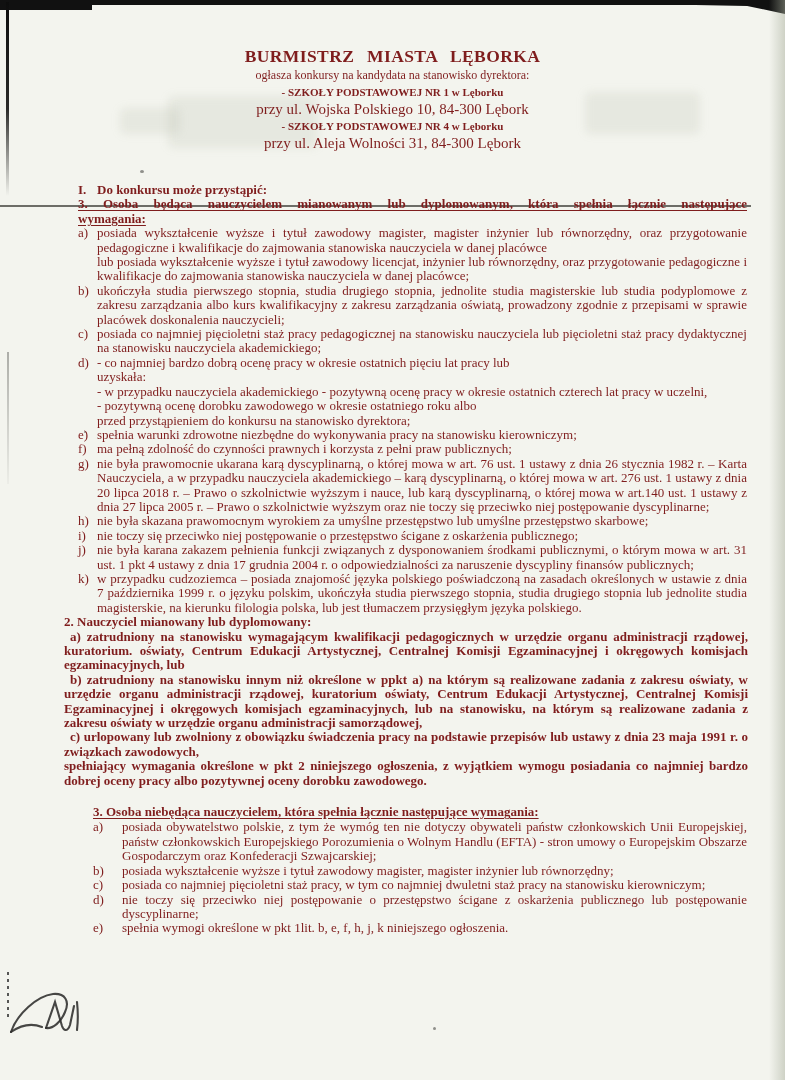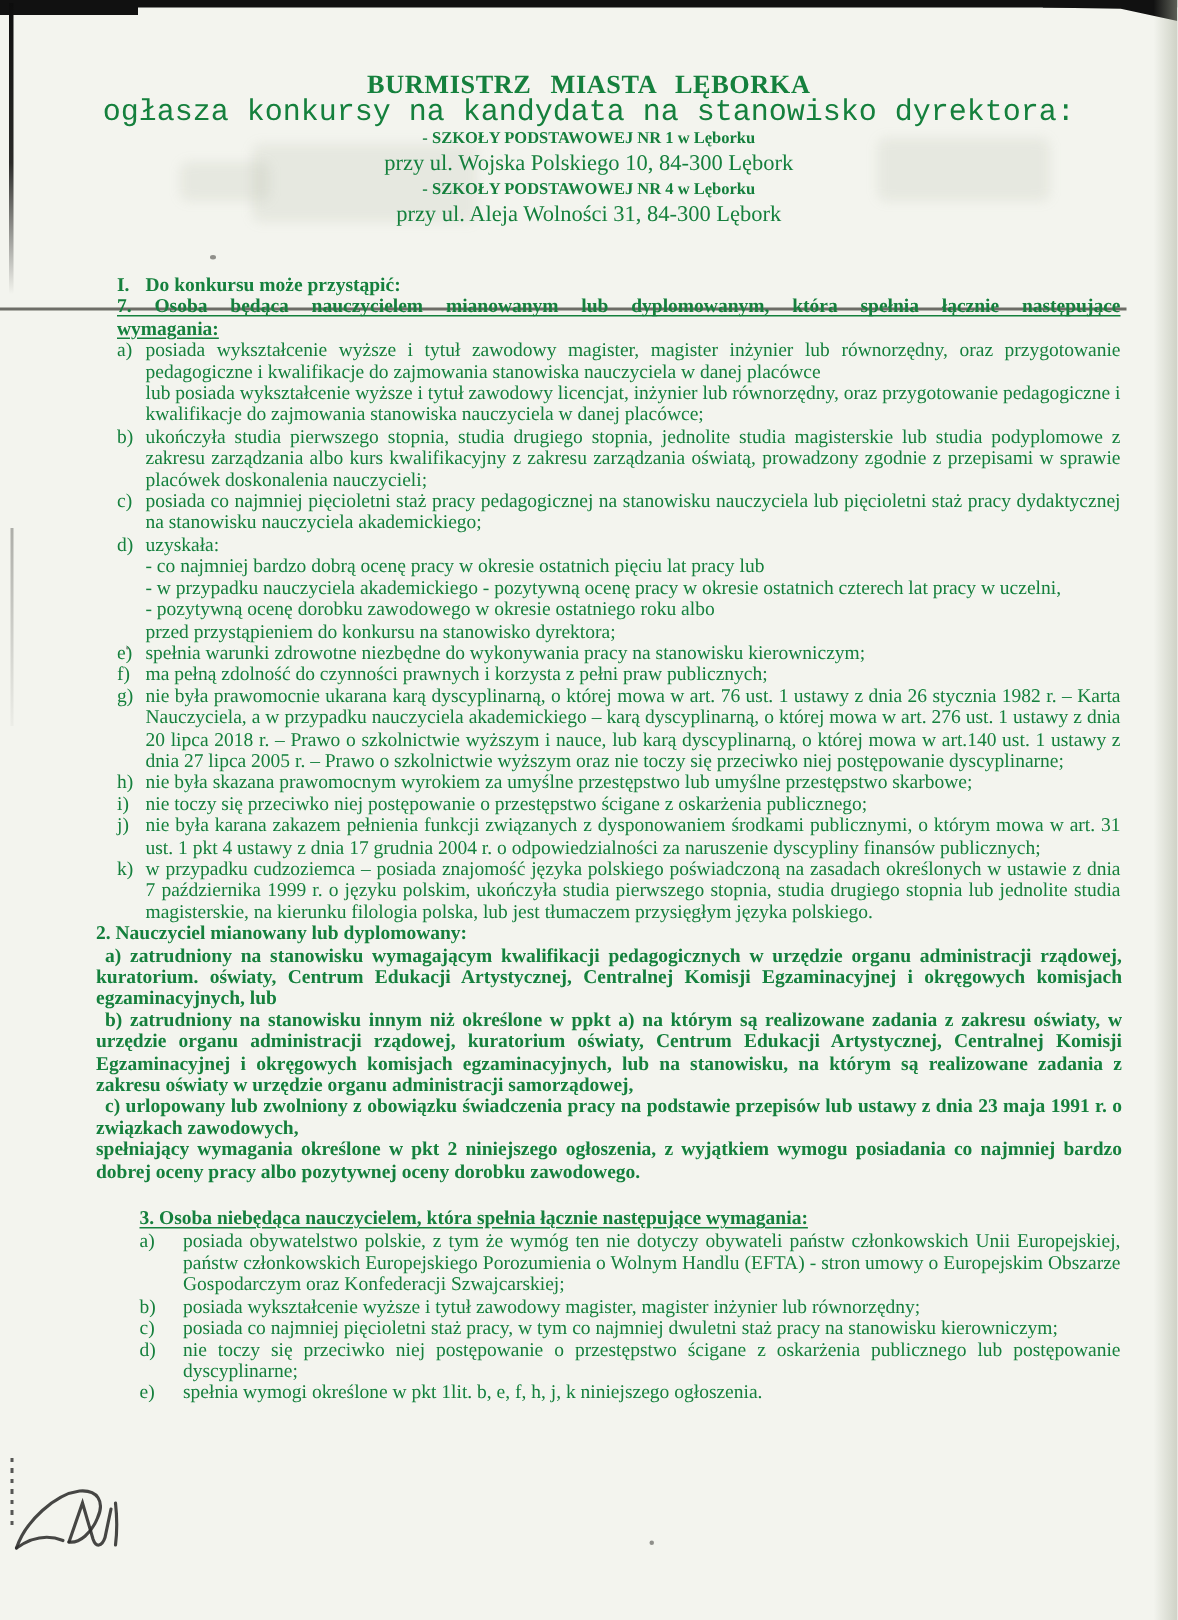--- a/index.html
+++ b/index.html
@@ -1,20 +1,20 @@
 <!DOCTYPE html>
 <html lang="pl"><head>
 <meta charset="utf-8">
 <style>
   * { margin:0; padding:0; box-sizing:border-box; }
   html,body { width:785px; height:1080px; }
   body { background:#dededa; font-family:"Liberation Serif","DejaVu Serif",serif; }
 
   .page { position:relative; width:785px; height:1080px; overflow:hidden;
-          background:#f3f4ee; color:#15803d; }
+          background:#f3f4ee; color:#7f1d1d; }
 
   
   .top-bar      { position:absolute; left:0; top:0; width:785px; height:5px; background:#111; }
   .top-left-bar { position:absolute; left:0; top:0; width:92px; height:10px; background:#111; }
   .top-right-wedge { position:absolute; right:0; top:0; width:90px; height:14px; background:#111;
                      clip-path:polygon(0 0,100% 0,100% 100%,58% 42%,0 36%); }
   .left-seg-a { position:absolute; left:6px; top:2px; width:3px; height:194px;
                 background:linear-gradient(to bottom,#0d0d0d 0%,#2a2a28 55%,rgba(40,40,38,0) 100%); }
   .left-seg-b { position:absolute; left:7px; top:352px; width:2px; height:132px; opacity:.38;
                 background:linear-gradient(to bottom,#3a3a36,rgba(58,58,54,.1)); }
@@ -32,21 +32,21 @@
   .sp1 { left:140px; top:170px;  width:4px; height:3px; }
   .sp2 { left:84px;  top:431px;  width:2px; height:2px; }
   .sp3 { left:433px; top:1027px; width:3px; height:3px; }
 
   .signature { position:absolute; left:3px; top:984px; width:88px; height:64px; }
   .signature path { fill:none; stroke:#2e2e2c; stroke-width:2.1; stroke-linecap:round; opacity:.88; }
 
   
   .hdr { position:absolute; left:0; top:46px; width:785px; text-align:center; }
   .h-title  { font-size:17.5px; font-weight:bold; letter-spacing:.4px; word-spacing:8px; line-height:21px; }
-  .h-sub    { font-size:20px; line-height:17px;font-family:Liberation Mono, monospace; }
+  .h-sub    { font-size:12px; line-height:17px; }
   .h-school { font-size:11px; font-weight:bold; line-height:17px; }
   .h-addr   { font-size:15px; line-height:17px; }
 
   
   .body-wrap { position:absolute; left:0; top:183px; width:785px;
                font-size:13px; line-height:14.4px; }
   .s1 { margin-left:78px; width:669px; }
   .secI { font-weight:bold; display:flex; }
   .secI .lt { width:19px; flex:none; }
   .h1 { font-weight:bold; text-decoration:underline; text-underline-offset:2px; }
@@ -91,21 +91,21 @@
   </div>
 
   <div class="body-wrap">
 
     <div class="s1">
       <div class="secI">
         <span class="lt">I.</span>
         <span>Do konkursu może przystąpić:</span>
       </div>
       <div class="h1">
-        <div class="l1">7. Osoba będąca nauczycielem mianowanym lub dyplomowanym, która spełnia łącznie następujące</div>
+        <div class="l1">3. Osoba będąca nauczycielem mianowanym lub dyplomowanym, która spełnia łącznie następujące</div>
         <div>wymagania:</div>
       </div>
 
       <div class="li">
         <span class="lt">a)</span>
         <div class="tx">
           <div>posiada wykształcenie wyższe i tytuł zawodowy magister, magister inżynier lub równorzędny, oraz przygotowanie pedagogiczne i kwalifikacje do zajmowania stanowiska nauczyciela w danej placówce</div>
           <div>lub posiada wykształcenie wyższe i tytuł zawodowy licencjat, inżynier lub równorzędny, oraz przygotowanie pedagogiczne i kwalifikacje do zajmowania stanowiska nauczyciela w danej placówce;</div>
         </div>
       </div>
@@ -117,22 +117,22 @@
       </div>
       <div class="li">
         <span class="lt">c)</span>
         <div class="tx">
             <div>posiada co najmniej pięcioletni staż pracy pedagogicznej na stanowisku nauczyciela lub pięcioletni staż pracy dydaktycznej na stanowisku nauczyciela akademickiego;</div>
           </div>
       </div>
       <div class="li">
         <span class="lt">d)</span>
         <div class="tx">
+          <div>- co najmniej bardzo dobrą ocenę pracy w okresie ostatnich pięciu lat pracy lub</div>
           <div>uzyskała:</div>
-          <div>- co najmniej bardzo dobrą ocenę pracy w okresie ostatnich pięciu lat pracy lub</div>
           <div>- w przypadku nauczyciela akademickiego - pozytywną ocenę pracy w okresie ostatnich czterech lat pracy w uczelni,</div>
           <div>- pozytywną ocenę dorobku zawodowego w okresie ostatniego roku albo</div>
           <div>przed przystąpieniem do konkursu na stanowisko dyrektora;</div>
         </div>
       </div>
       <div class="li">
         <span class="lt">e)</span>
         <div class="tx">
             <div>spełnia warunki zdrowotne niezbędne do wykonywania pracy na stanowisku kierowniczym;</div>
           </div>

